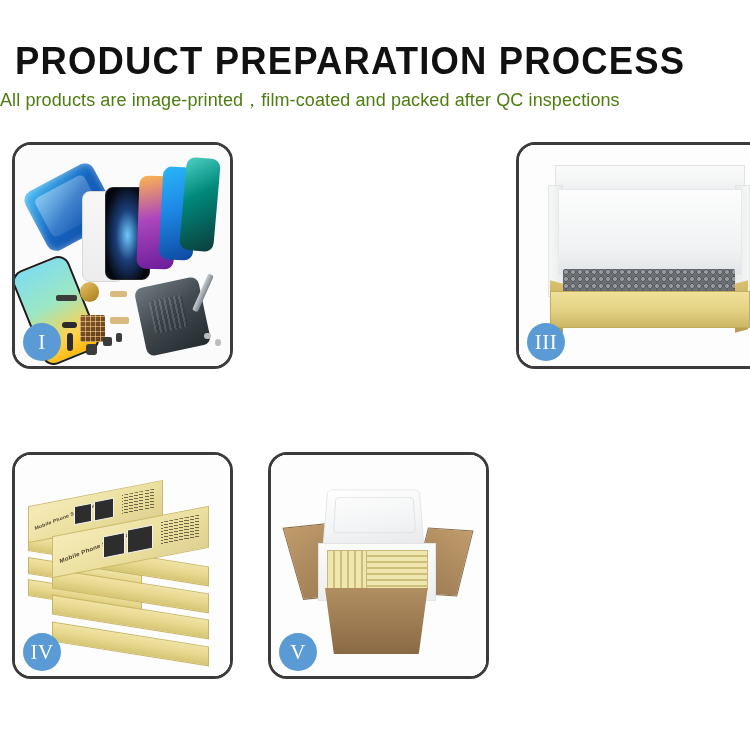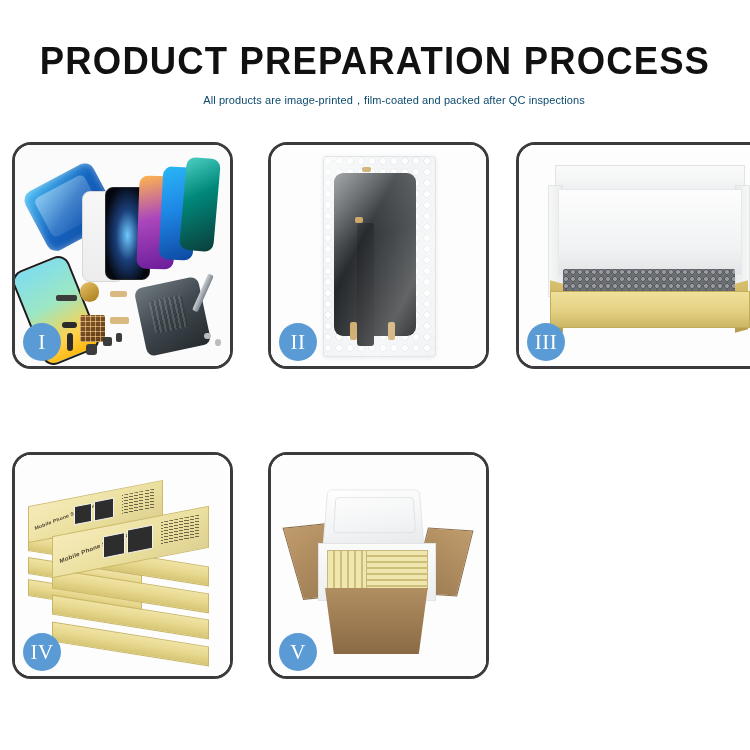--- a/index.html
+++ b/index.html
@@ -14,45 +14,43 @@
     overflow: hidden;
     font-family: "Liberation Sans", sans-serif;
     -webkit-font-smoothing: antialiased;
   }
 
   
   #header {
     position: absolute;
     left: 0; top: 0;
     width: 750px;
-    text-align: center;
   }
   #page-title {
     margin: 0;
     padding-top: 40px;
     font-family: "Liberation Sans", sans-serif;
     font-size: 38px;
     line-height: 42px;
     font-weight: 700;
     letter-spacing: 1.2px;
     color: #111111;
     transform: scaleX(0.96);
     transform-origin: center center;
     white-space: nowrap;
   }
   #page-subtitle {
     margin: 0;
     padding-top: 8px;
-    font-size: 11px;
+    font-size: 18px;
     line-height: 20px;
     font-weight: 400;
-    color: #0c4a6e;
+    color: #4d7c0f;
     letter-spacing: 0.1px;
     white-space: nowrap;
-    padding-left: 38px;
   }
 
   
   #panel-grid {
     position: absolute;
     left: 0;
     top: 140px;
     width: 750px;
     height: 545px;
   }
@@ -357,36 +355,20 @@
         <div class="chip" style="left:47%;top:85%;width:3%;height:4%;"></div>
         <div class="chip" style="left:15%;top:88%;width:3%;height:5%;background:#cfe6f5;"></div>
         <div class="chip chip-tool" style="left:86%;top:58%;width:3%;height:18%;transform:rotate(24deg);"></div>
         <div class="chip" style="left:88%;top:85%;width:3%;height:3%;border-radius:50%;background:#bdbdbd;"></div>
         <div class="chip" style="left:93%;top:88%;width:3%;height:3%;border-radius:50%;background:#bdbdbd;"></div>
       </div>
     </div>
     <div class="badge">I</div>
   </div>
 
-  <div class="panel col-2 row-1">
-    <div class="panel-photo">
-      <div class="art-bubble">
-        <div class="bw-bag">
-          <div class="bw-lcd"></div>
-          <div class="bw-tail"></div>
-          <div class="bw-conn" style="left:34%;top:5%;width:8%;height:2.5%;"></div>
-          <div class="bw-conn" style="left:28%;top:30%;width:7%;height:3%;"></div>
-          <div class="bw-conn" style="left:24%;top:83%;width:6%;height:9%;"></div>
-          <div class="bw-conn" style="left:58%;top:83%;width:6%;height:9%;"></div>
-          <div class="bw-gloss"></div>
-        </div>
-      </div>
-    </div>
-    <div class="badge">II</div>
-  </div>
 
   <div class="panel col-3 row-1">
     <div class="panel-photo">
       <div class="art-openbox">
         <div class="ob-lid"></div>
         <div class="ob-flapL"></div>
         <div class="ob-flapR"></div>
         <div class="ob-foam"></div>
         <div class="ob-dark"></div>
         <div class="ob-sideL"></div>

